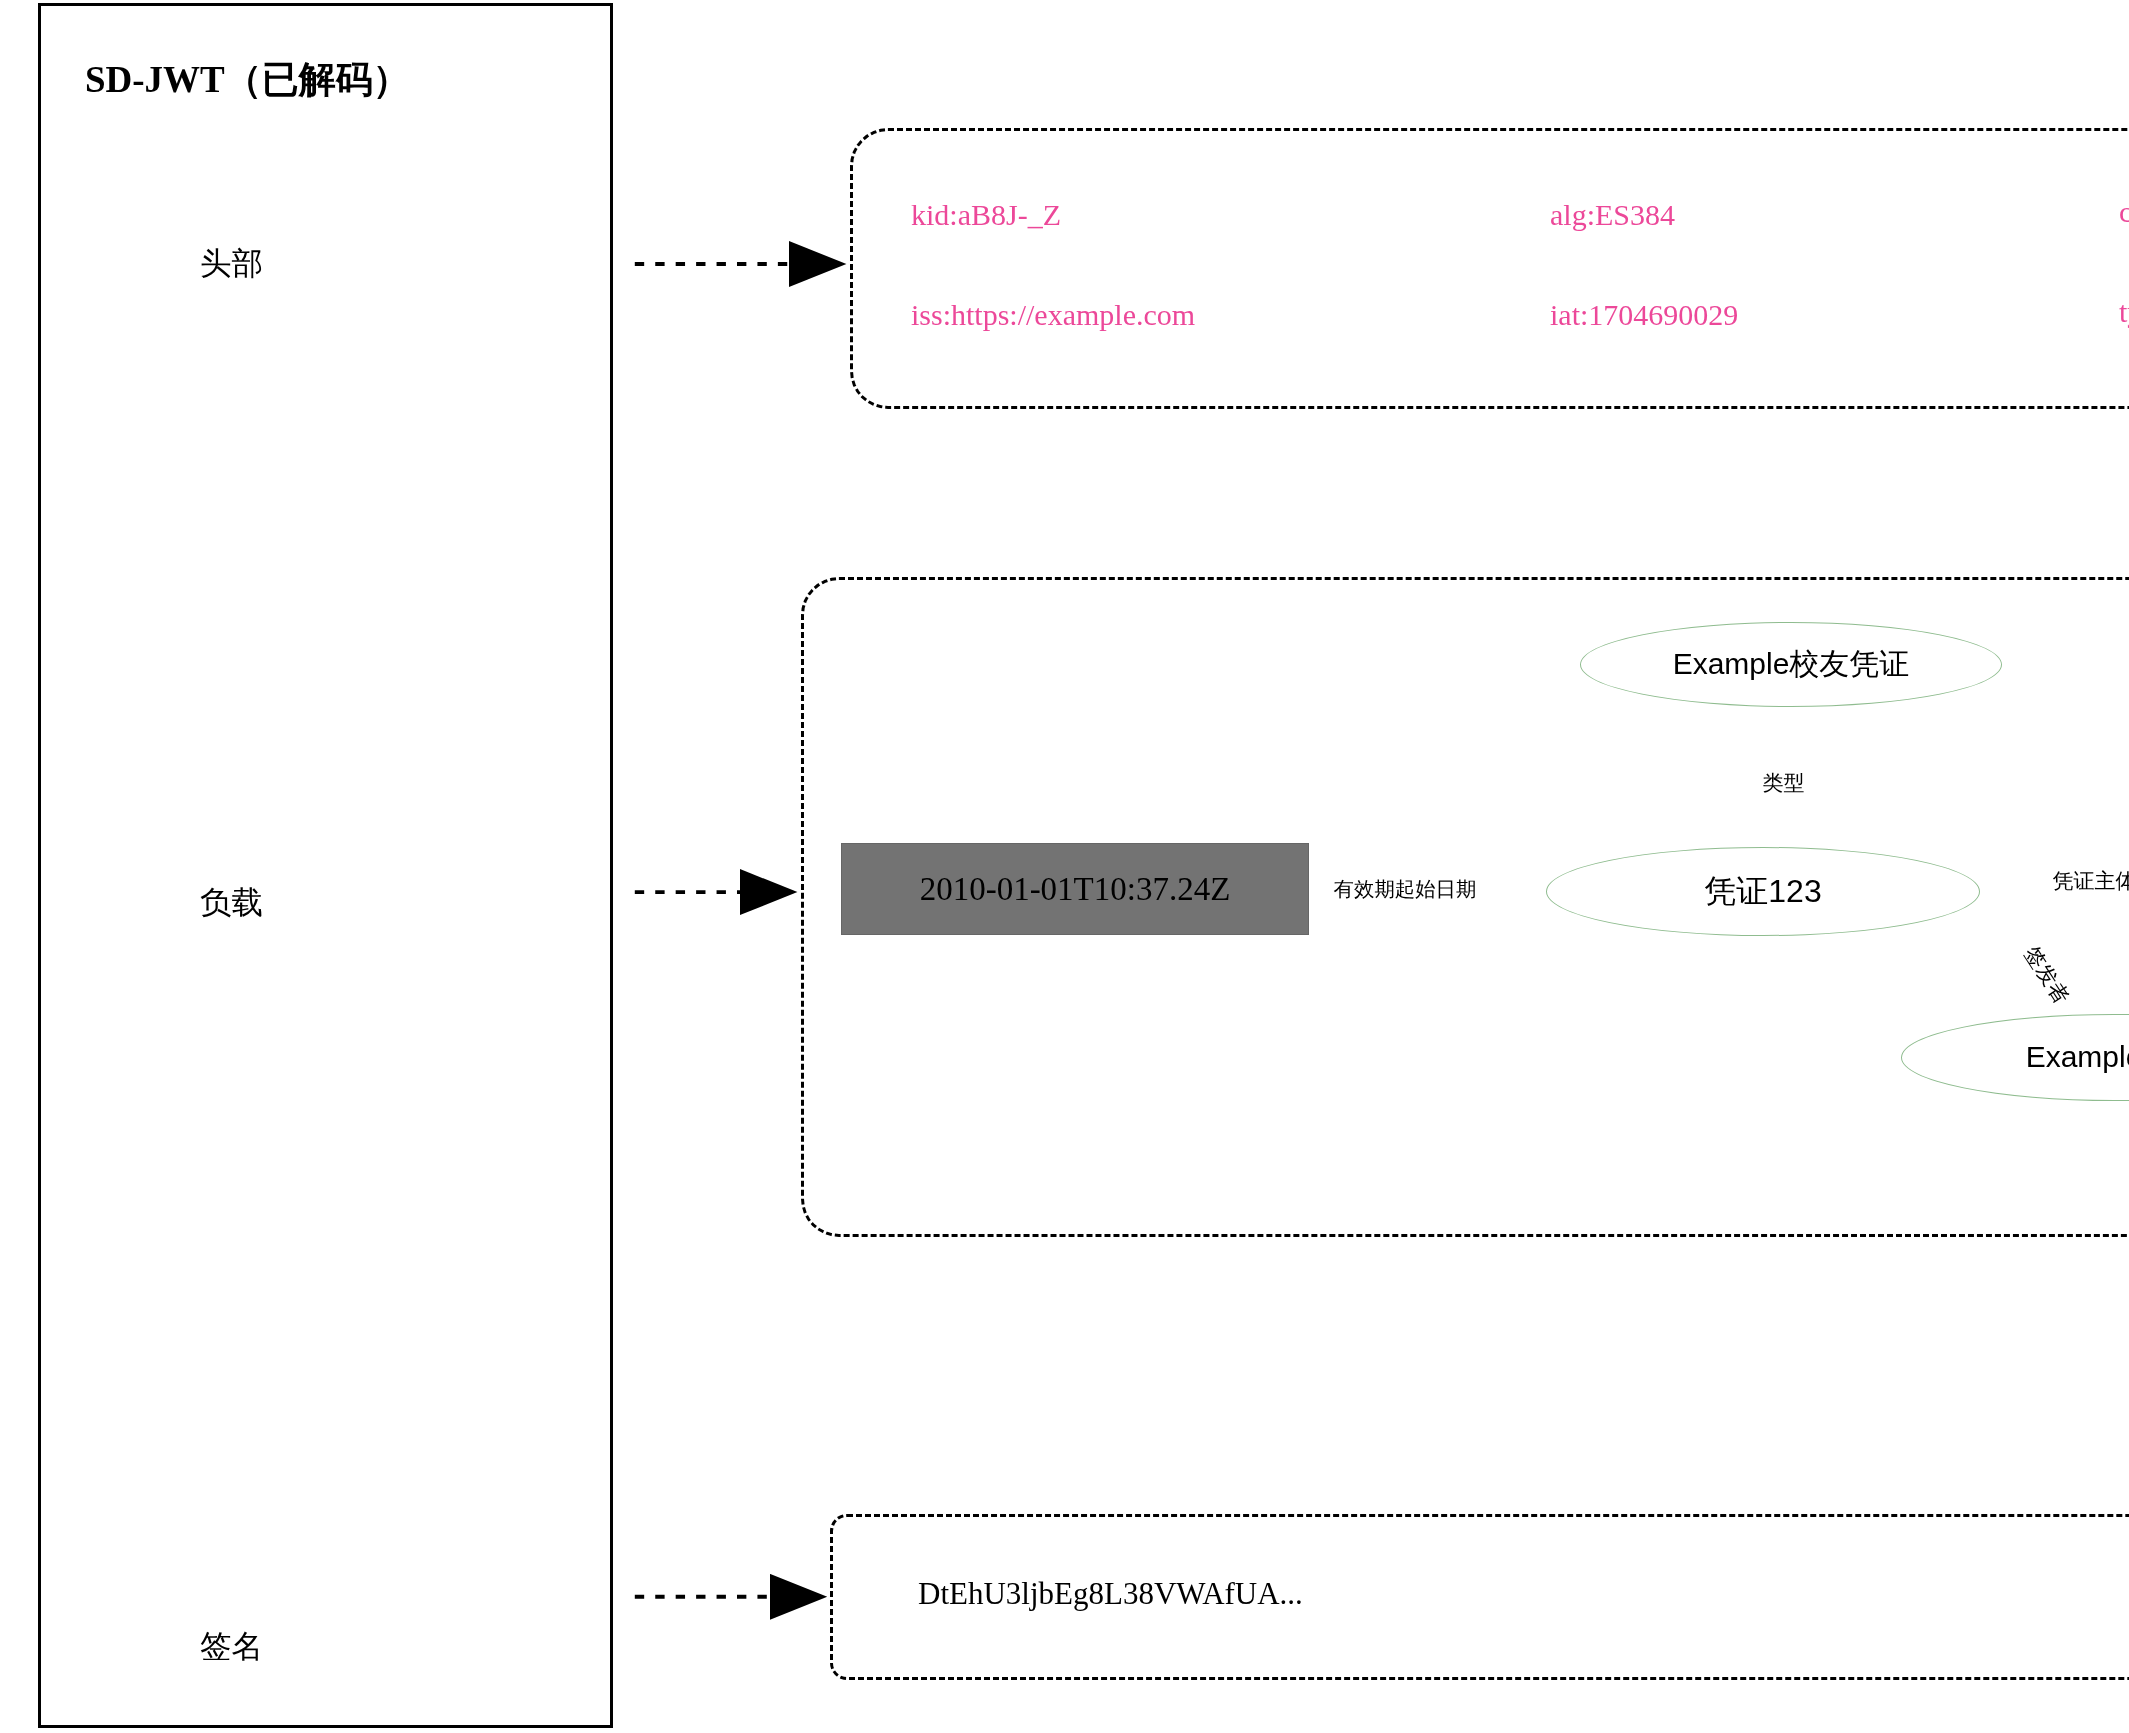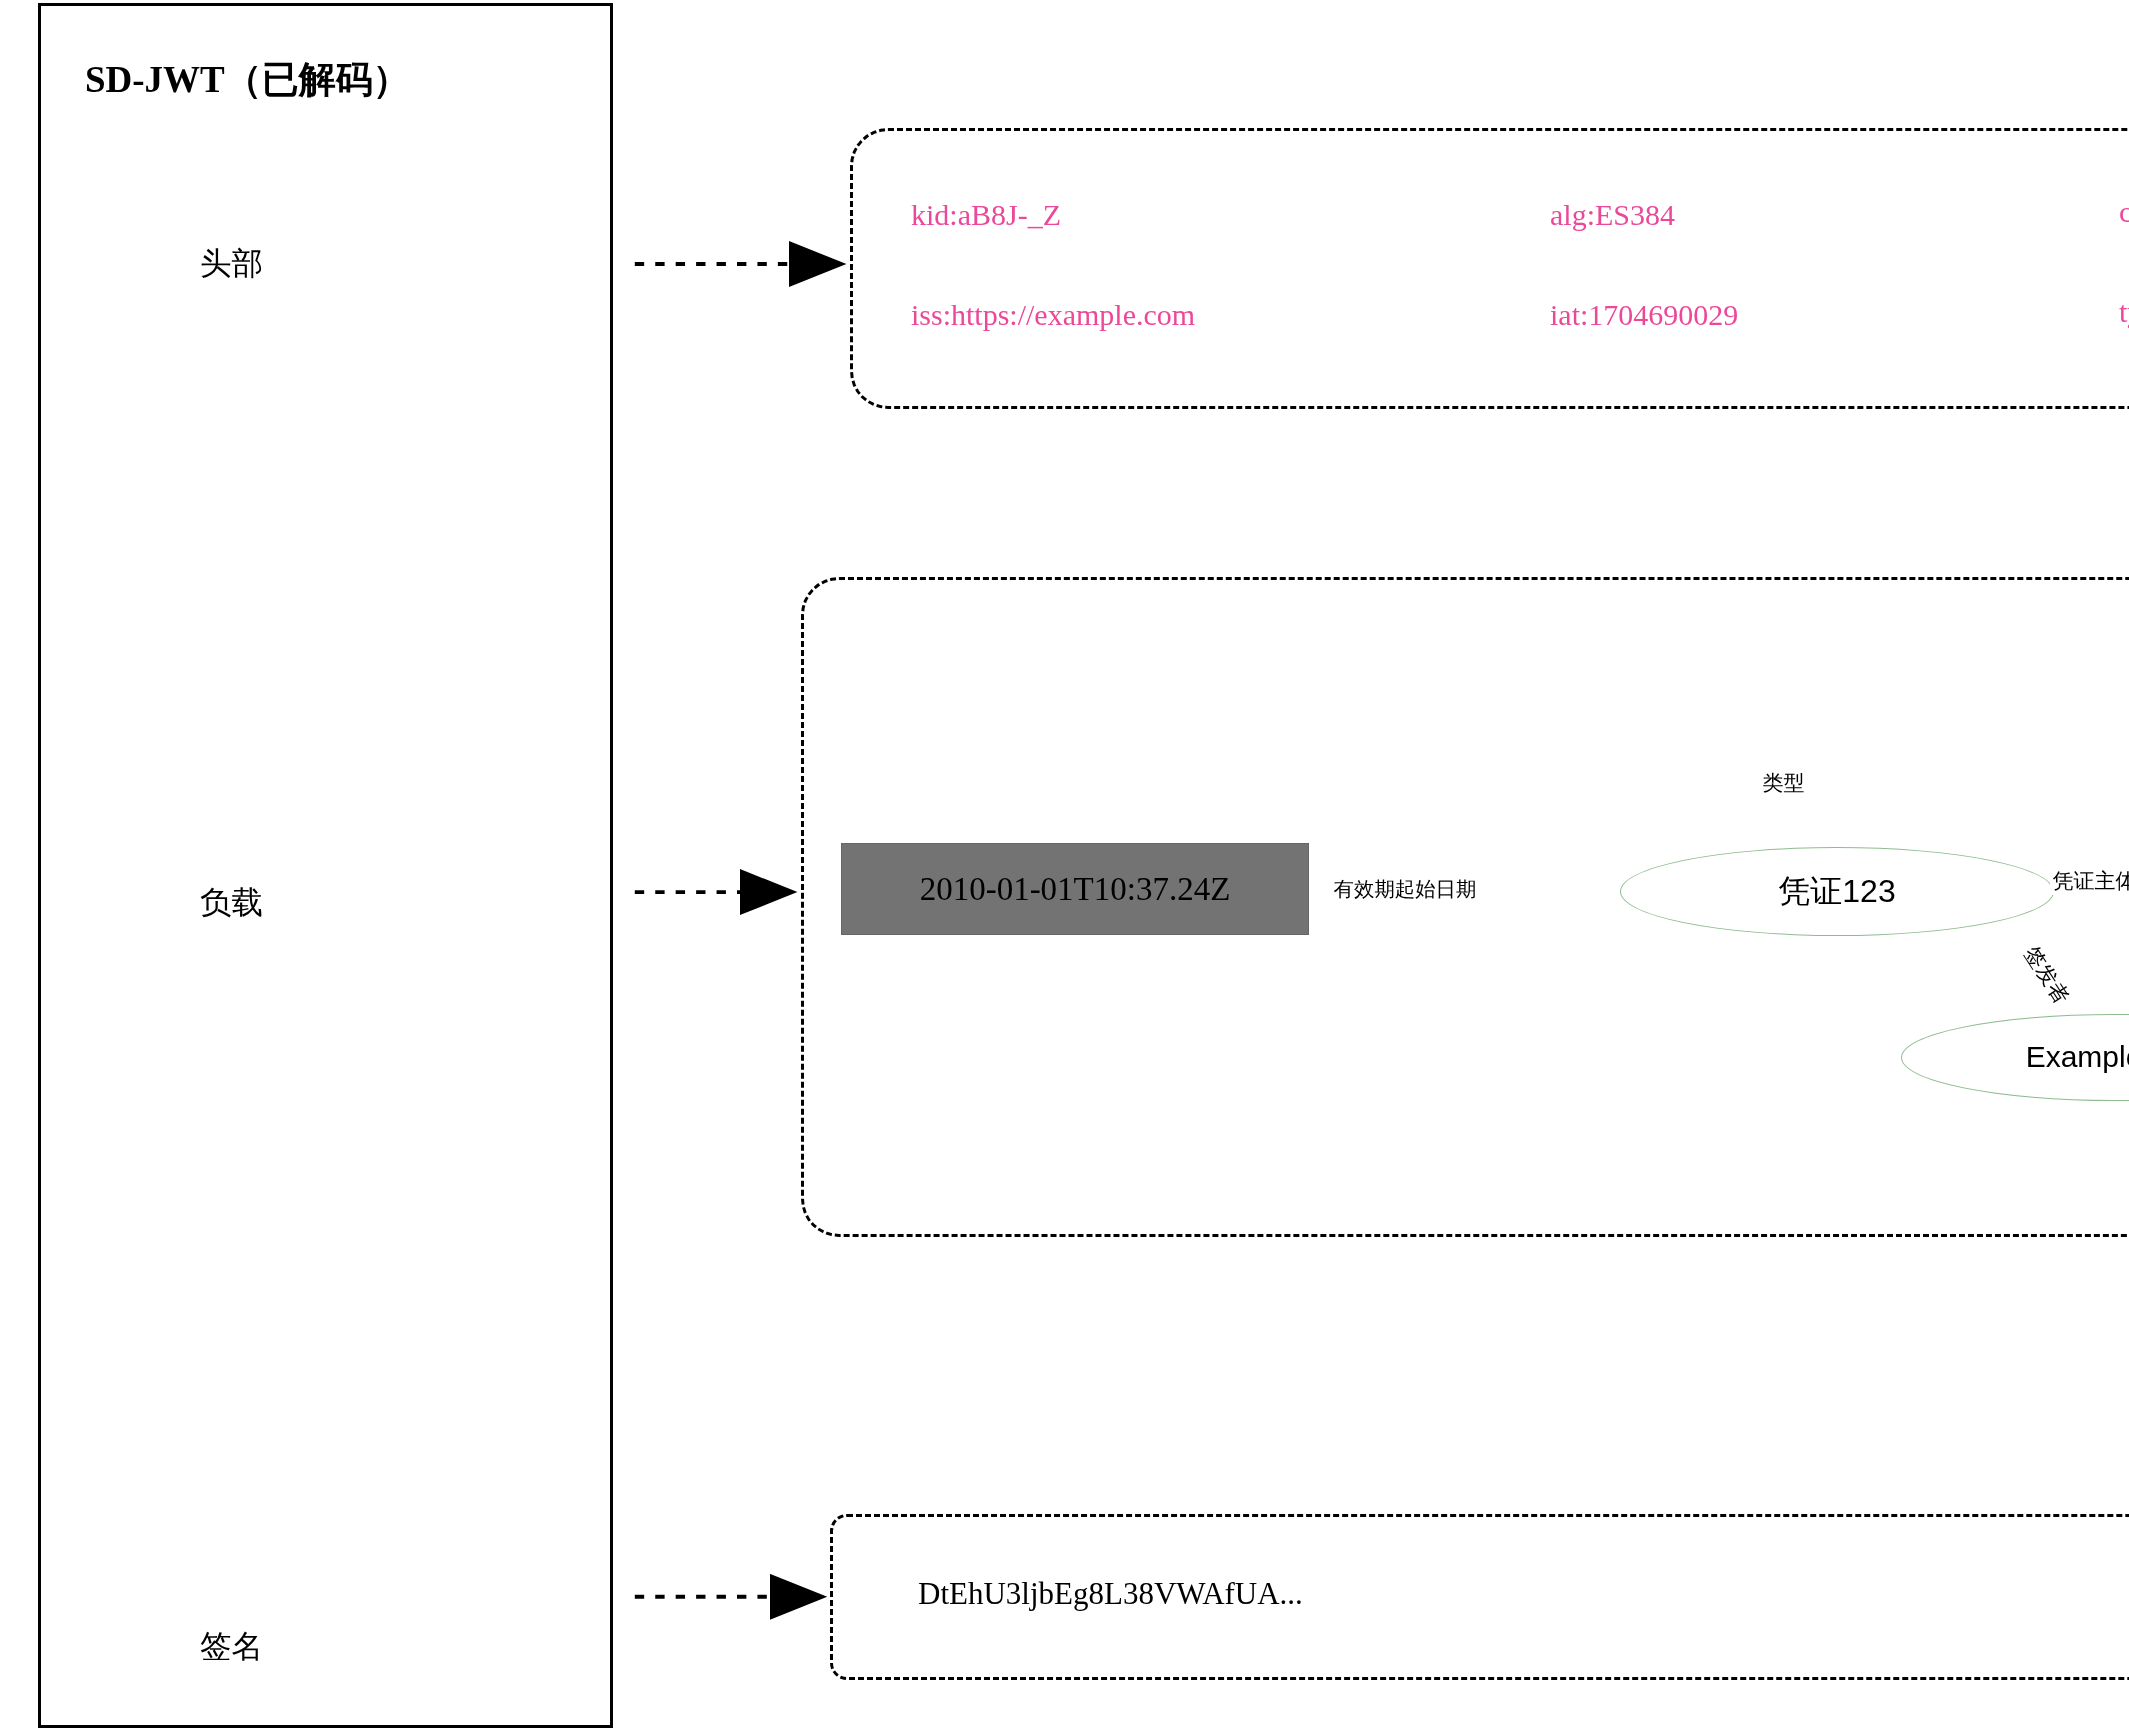--- a/index.html
+++ b/index.html
@@ -117,21 +117,21 @@
     font-family: "Liberation Sans", sans-serif;
     color: #000000;
     box-sizing: border-box;
   }
   #node-type {
     left: 1580px; top: 622px;
     width: 422px; height: 85px;
     font-size: 30px;
   }
   #node-cred {
-    left: 1620px; top: 847px;
+    left: 1546px; top: 847px;
     width: 434px; height: 89px;
     font-size: 32px;
   }
   #node-university {
     left: 1901px; top: 1014px;
     width: 426px; height: 87px;
     font-size: 30px;
   }
 
   
@@ -215,20 +215,21 @@
   <div class="panel" id="panel-header"></div>
   <div class="hdr-text" id="hdr-kid">kid:aB8J-_Z</div>
   <div class="hdr-text" id="hdr-iss">iss:https://example.com</div>
   <div class="hdr-text" id="hdr-alg">alg:ES384</div>
   <div class="hdr-text" id="hdr-iat">iat:1704690029</div>
   <div class="hdr-text" id="hdr-cty">cty：vc</div>
   <div class="hdr-text" id="hdr-typ">typ：vc+sd-jwt</div>
 
   <div class="panel" id="panel-payload"></div>
 
+  <div class="node-ellipse" id="node-type">Example校友凭证</div>
   <div class="node-ellipse" id="node-cred">凭证123</div>
 
   <div class="node-ellipse" id="node-university">Example大学</div>
   <div id="node-date">2010-01-01T10:37.24Z</div>
 
   <div class="edge-label" id="edge-label-type">类型</div>
   <div class="edge-label" id="edge-label-validfrom">有效期起始日期</div>
   <div class="edge-label" id="edge-label-subject">凭证主体</div>
   <div class="edge-label" id="edge-label-issuer">签发者</div>
 

